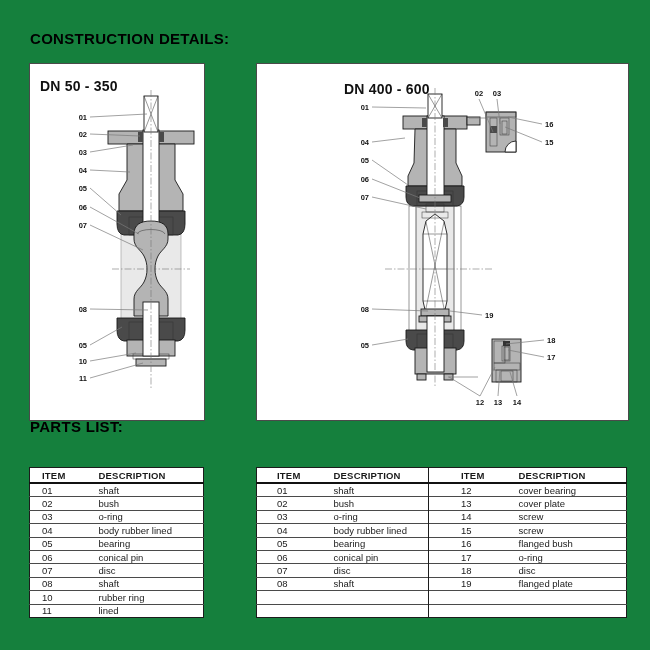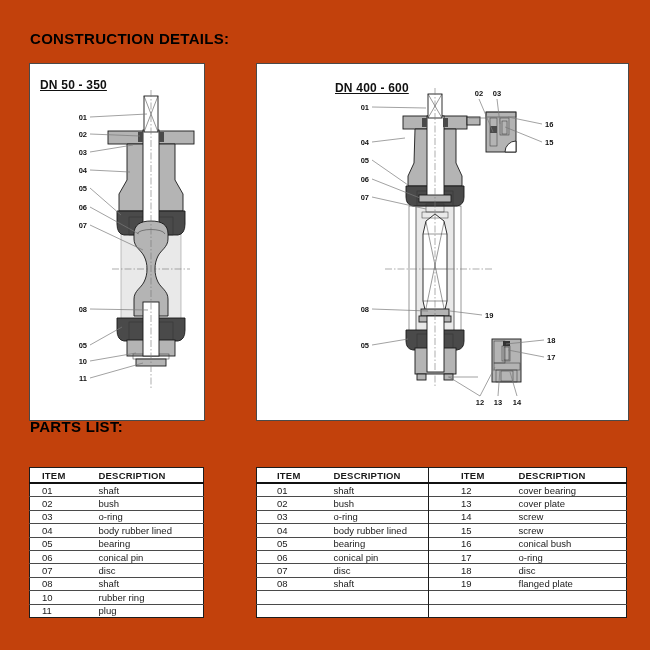--- a/index.html
+++ b/index.html
@@ -1,25 +1,25 @@
 <!DOCTYPE html>
 <html><head>
 <meta charset="utf-8">
 <style>
   html,body{margin:0;padding:0;background:#fff;}
-  .page{position:relative;width:650px;height:650px;background:#c2410c;font-family:"Liberation Sans",sans-serif;overflow:hidden;}
+  .page{position:relative;width:650px;height:650px;background:#15803d;font-family:"Liberation Sans",sans-serif;overflow:hidden;}
   .section-title{position:absolute;font-size:15px;font-weight:700;color:#000;letter-spacing:.3px;}
   #title-construction{left:30px;top:30px;}
   #title-parts{left:30px;top:418px;}
   .diagram-box{position:absolute;border:1px solid #4a4a4a;background:#fff;}
   #box-left{left:29px;top:63px;width:174px;height:356px;}
   #box-right{left:256px;top:63px;width:371px;height:356px;}
-  .dn-label{position:absolute;font-size:12px;font-weight:700;color:#111;text-decoration:underline;letter-spacing:.2px;}
+  .dn-label{position:absolute;font-size:14px;font-weight:700;color:#111;letter-spacing:.2px;}
   #dn-left{left:10px;top:14px;}
-  #dn-right{left:78px;top:17px;}
+  #dn-right{left:87px;top:17px;}
   svg{position:absolute;left:0;top:0;}
   .leader{stroke:#7a7a7a;stroke-width:.7;fill:none;}
   .callout{font-size:7.5px;font-weight:700;fill:#111;}
   .cl{stroke:#777;stroke-width:.6;stroke-dasharray:7 2 1.5 2;fill:none;}
   .outl{stroke:#1a1a1a;stroke-width:.9;}
   .thin{stroke:#333;stroke-width:.5;fill:none;}
   .tbl-wrap{position:absolute;}
   #wrap-tbl-left{left:29px;top:467px;width:175px;}
   #wrap-tbl-right{left:256px;top:467px;width:371px;}
   table{border-collapse:collapse;width:100%;table-layout:fixed;border:1.5px solid #1c1c1c;background:#fff;}
@@ -238,21 +238,21 @@
           <tr>
             <td>08</td>
             <td>shaft</td>
           </tr>
           <tr>
             <td>10</td>
             <td>rubber ring</td>
           </tr>
           <tr>
             <td>11</td>
-            <td>plug</td>
+            <td>lined</td>
           </tr>
         </tbody>
       </table>
   </div>
 
   <div class="tbl-wrap" id="wrap-tbl-right">
     <table class="tbl-right" id="tbl-right">
       <colgroup>
           <col style="width:76px">
           <col style="width:96px">
@@ -289,21 +289,21 @@
           <tr>
             <td>04</td>
             <td>body rubber lined</td>
             <td>15</td>
             <td>screw</td>
           </tr>
           <tr>
             <td>05</td>
             <td>bearing</td>
             <td>16</td>
-            <td>conical bush</td>
+            <td>flanged bush</td>
           </tr>
           <tr>
             <td>06</td>
             <td>conical pin</td>
             <td>17</td>
             <td>o-ring</td>
           </tr>
           <tr>
             <td>07</td>
             <td>disc</td>

